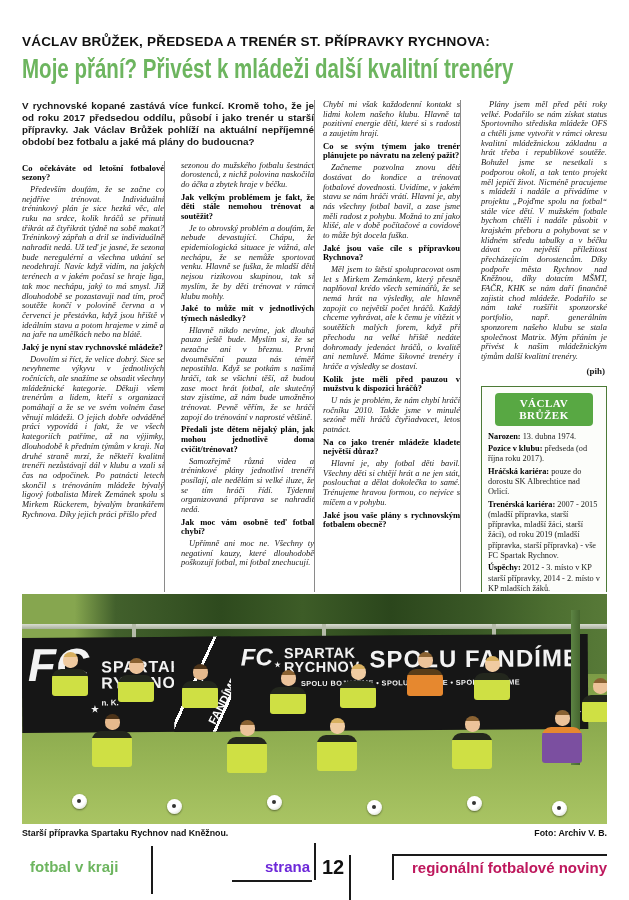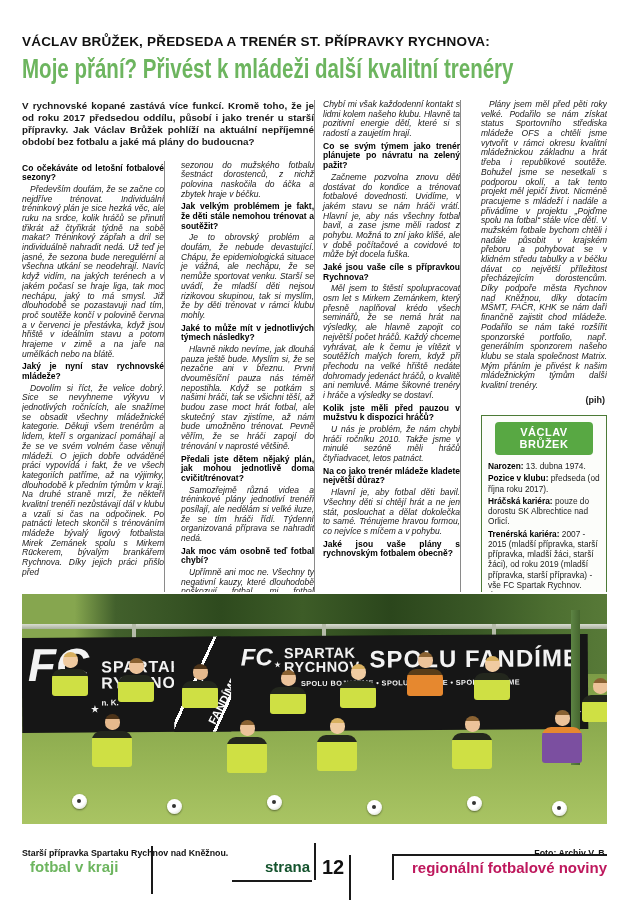--- a/index.html
+++ b/index.html
@@ -10,21 +10,21 @@
   .hdr{position:absolute;left:22px;top:34px;width:585px;}
   .kicker{font-size:13.5px;font-weight:bold;letter-spacing:.2px;color:#111;}
   .headline{margin:6px 0 0 0;font-size:27px;font-weight:bold;color:#6db55f;
             white-space:nowrap;transform:scaleX(.76);transform-origin:left top;line-height:1.05;}
 
   
   .columns{position:absolute;left:22px;top:100px;width:585px;height:492px;display:flex;}
   .left-pair{width:292px;flex:0 0 292px;display:flex;flex-direction:column;}
   .intro{margin:0 0 12px 0;font-size:9.8px;font-weight:bold;line-height:1.24;text-align:justify;}
   .pair-cols{display:flex;flex:1;min-height:0;}
-  .col{font-size:8.5px;line-height:1.14;text-align:justify;overflow:hidden;}
+  .col{font-size:8.5px;line-height:1.14;text-align:justify;overflow:hidden;font-family:Liberation Serif, serif;}
   .c1{width:142px;flex:0 0 142px;}
   .c2{width:150px;flex:0 0 150px;border-left:1px solid #8a8a8a;padding-left:16px;box-sizing:border-box;}
   .c3{width:146px;flex:0 0 146px;border-left:1px solid #8a8a8a;padding-left:8px;box-sizing:border-box;}
   .c4{width:147px;flex:0 0 147px;border-left:1px solid #8a8a8a;padding-left:20px;box-sizing:border-box;}
   .q{margin:3px 0 2px 0;font-weight:bold;color:#000;}
   .a{margin:0 0 1px 0;font-style:italic;text-indent:8px;}
   .a.cont{text-indent:0;}
   .byline{margin:4px 2px 0 0;text-align:right;font-weight:bold;font-size:9px;}
 
   
@@ -73,26 +73,26 @@
   .kid.kneel .torso{height:36px;}
   .kid.gk .torso{background:linear-gradient(180deg,#5a3d18 0 6px,#e6882f 6px);}
   .kid.purple .torso{background:linear-gradient(180deg,#e6882f 0 6px,#7b4fa0 6px);}
   .ball{position:absolute;width:15px;height:15px;border-radius:50%;z-index:6;
         background:radial-gradient(circle at 35% 30%,#ffffff 0 55%,#c6ccc0 100%);
         box-shadow:0 1px 2px rgba(0,0,0,.45);}
   .ball::after{content:"";position:absolute;left:5px;top:5px;width:4px;height:4px;border-radius:50%;background:#333;}
 
   
   .caption-row{position:absolute;left:22px;top:828px;width:585px;display:flex;justify-content:space-between;}
-  .caption,.credit{font-size:8.8px;font-weight:bold;color:#111;margin-top:20px;}
+  .caption,.credit{font-size:8.8px;font-weight:bold;color:#111;}
 
   
   .pagefooter{position:absolute;left:0;top:843px;width:629px;height:57px;}
   .f-left{position:absolute;left:30px;top:15px;font-size:15px;font-weight:bold;color:#6db55f;}
-  .f-strana{position:absolute;left:226px;top:15px;width:84px;text-align:right;font-size:15px;font-weight:bold;color:#14532d;}
+  .f-strana{position:absolute;left:226px;top:15px;width:84px;text-align:right;font-size:15px;font-weight:bold;color:#6d28d9;}
   .f-num{position:absolute;left:320px;top:13px;width:26px;text-align:center;font-size:20px;font-weight:bold;color:#111;}
   .f-right{position:absolute;left:398px;top:16px;width:209px;text-align:right;font-size:15px;font-weight:bold;color:#be185d;}
   .fline{position:absolute;background:#1a1a1a;}
   .fl-v1{left:151px;top:3px;width:1.5px;height:48px;}
   .fl-h1{left:232px;top:37px;width:80px;height:1.5px;}
   .fl-v2{left:314px;top:0;width:1.5px;height:37px;}
   .fl-v3{left:349px;top:12px;width:1.5px;height:45px;}
   .fl-h2{left:392px;top:11px;width:215px;height:1.5px;}
   .fl-v4{left:392px;top:11px;width:1.5px;height:26px;}
 </style>
@@ -112,21 +112,21 @@
       <div class="pair-cols">
         <div class="col c1">
           <p class="q">Co očekáváte od letošní fotbalové sezony?</p>
           <p class="a">Především doufám, že se začne co nejdříve trénovat. Individuální tréninkový plán je sice hezká věc, ale ruku na srdce, kolik hráčů se přinutí třikrát až čtyřikrát týdně na sobě makat? Tréninkový zápřah a dril se individuálně nahradit nedá. Už teď je jasné, že sezona bude neregulérní a všechna utkání se neodehrají. Navíc když vidím, na jakých terénech a v jakém počasí se hraje liga, tak moc nechápu, jaký to má smysl. Již dlouhodobě se pozastavuji nad tím, proč soutěže končí v polovině června a v červenci je přestávka, když jsou hřiště v ideálním stavu a potom hrajeme v zimě a na jaře na umělkách nebo na blátě.</p>
           <p class="q">Jaký je nyní stav rychnovské mládeže?</p>
           <p class="a">Dovolím si říct, že velice dobrý. Sice se nevyhneme výkyvu v jednotlivých ročnících, ale snažíme se obsadit všechny mládežnické kategorie. Děkuji všem trenérům a lidem, kteří s organizací pomáhají a že se ve svém volném čase věnují mládeži. O jejich dobře odváděné práci vypovídá i fakt, že ve všech kategoriích patříme, až na výjimky, dlouhodobě k předním týmům v kraji. Na druhé straně mrzí, že někteří kvalitní trenéři nezůstávají dál v klubu a vzali si čas na odpočinek. Po patnácti letech skončil s trénováním mládeže bývalý ligový fotbalista Mirek Zemánek spolu s Mirkem Rückerem, bývalým brankářem Rychnova. Díky jejich práci přišlo před</p>
         </div>
         <div class="col c2">
           <p class="a cont">sezonou do mužského fotbalu šestnáct dorostenců, z nichž polovina naskočila do áčka a zbytek hraje v béčku.</p>
           <p class="q">Jak velkým problémem je fakt, že děti stále nemohou trénovat a soutěžit?</p>
-          <p class="a">Je to obrovský problém a doufám, že nebude devastující. Chápu, že epidemiologická situace je vážná, ale nechápu, že se nemůže sportovat venku. Starší se uvádí, že mladší děti nejsou rizikovou skupinou, tak si myslím, že by děti trénovat v rámci klubu mohly.</p>
+          <p class="a">Je to obrovský problém a doufám, že nebude devastující. Chápu, že epidemiologická situace je vážná, ale nechápu, že se nemůže sportovat venku. Hlavně se fuška, že mladší děti nejsou rizikovou skupinou, tak si myslím, že by děti trénovat v rámci klubu mohly.</p>
           <p class="q">Jaké to může mít v jednotlivých týmech následky?</p>
           <p class="a">Hlavně nikdo nevíme, jak dlouhá pauza ještě bude. Myslím si, že se nezačne ani v březnu. První dvouměsíční pauza nás téměř nepostihla. Když se potkám s našimi hráči, tak se všichni těší, až budou zase moct hrát fotbal, ale skutečný stav zjistíme, až nám bude umožněno trénovat. Pevně věřím, že se hráči zapojí do trénování v naprosté většině.</p>
           <p class="q">Předali jste dětem nějaký plán, jak mohou jednotlivě doma cvičit/trénovat?</p>
           <p class="a">Samozřejmě různá videa a tréninkové plány jednotliví trenéři posílají, ale nedělám si velké iluze, že se tím hráči řídí. Týdenní organizovaná příprava se nahradit nedá.</p>
           <p class="q">Jak moc vám osobně teď fotbal chybí?</p>
           <p class="a">Upřímně ani moc ne. Všechny ty negativní kauzy, které dlouhodobě poškozují fotbal, mi fotbal znechucují.</p>
         </div>
       </div>
     </div>
     <div class="col c3">

